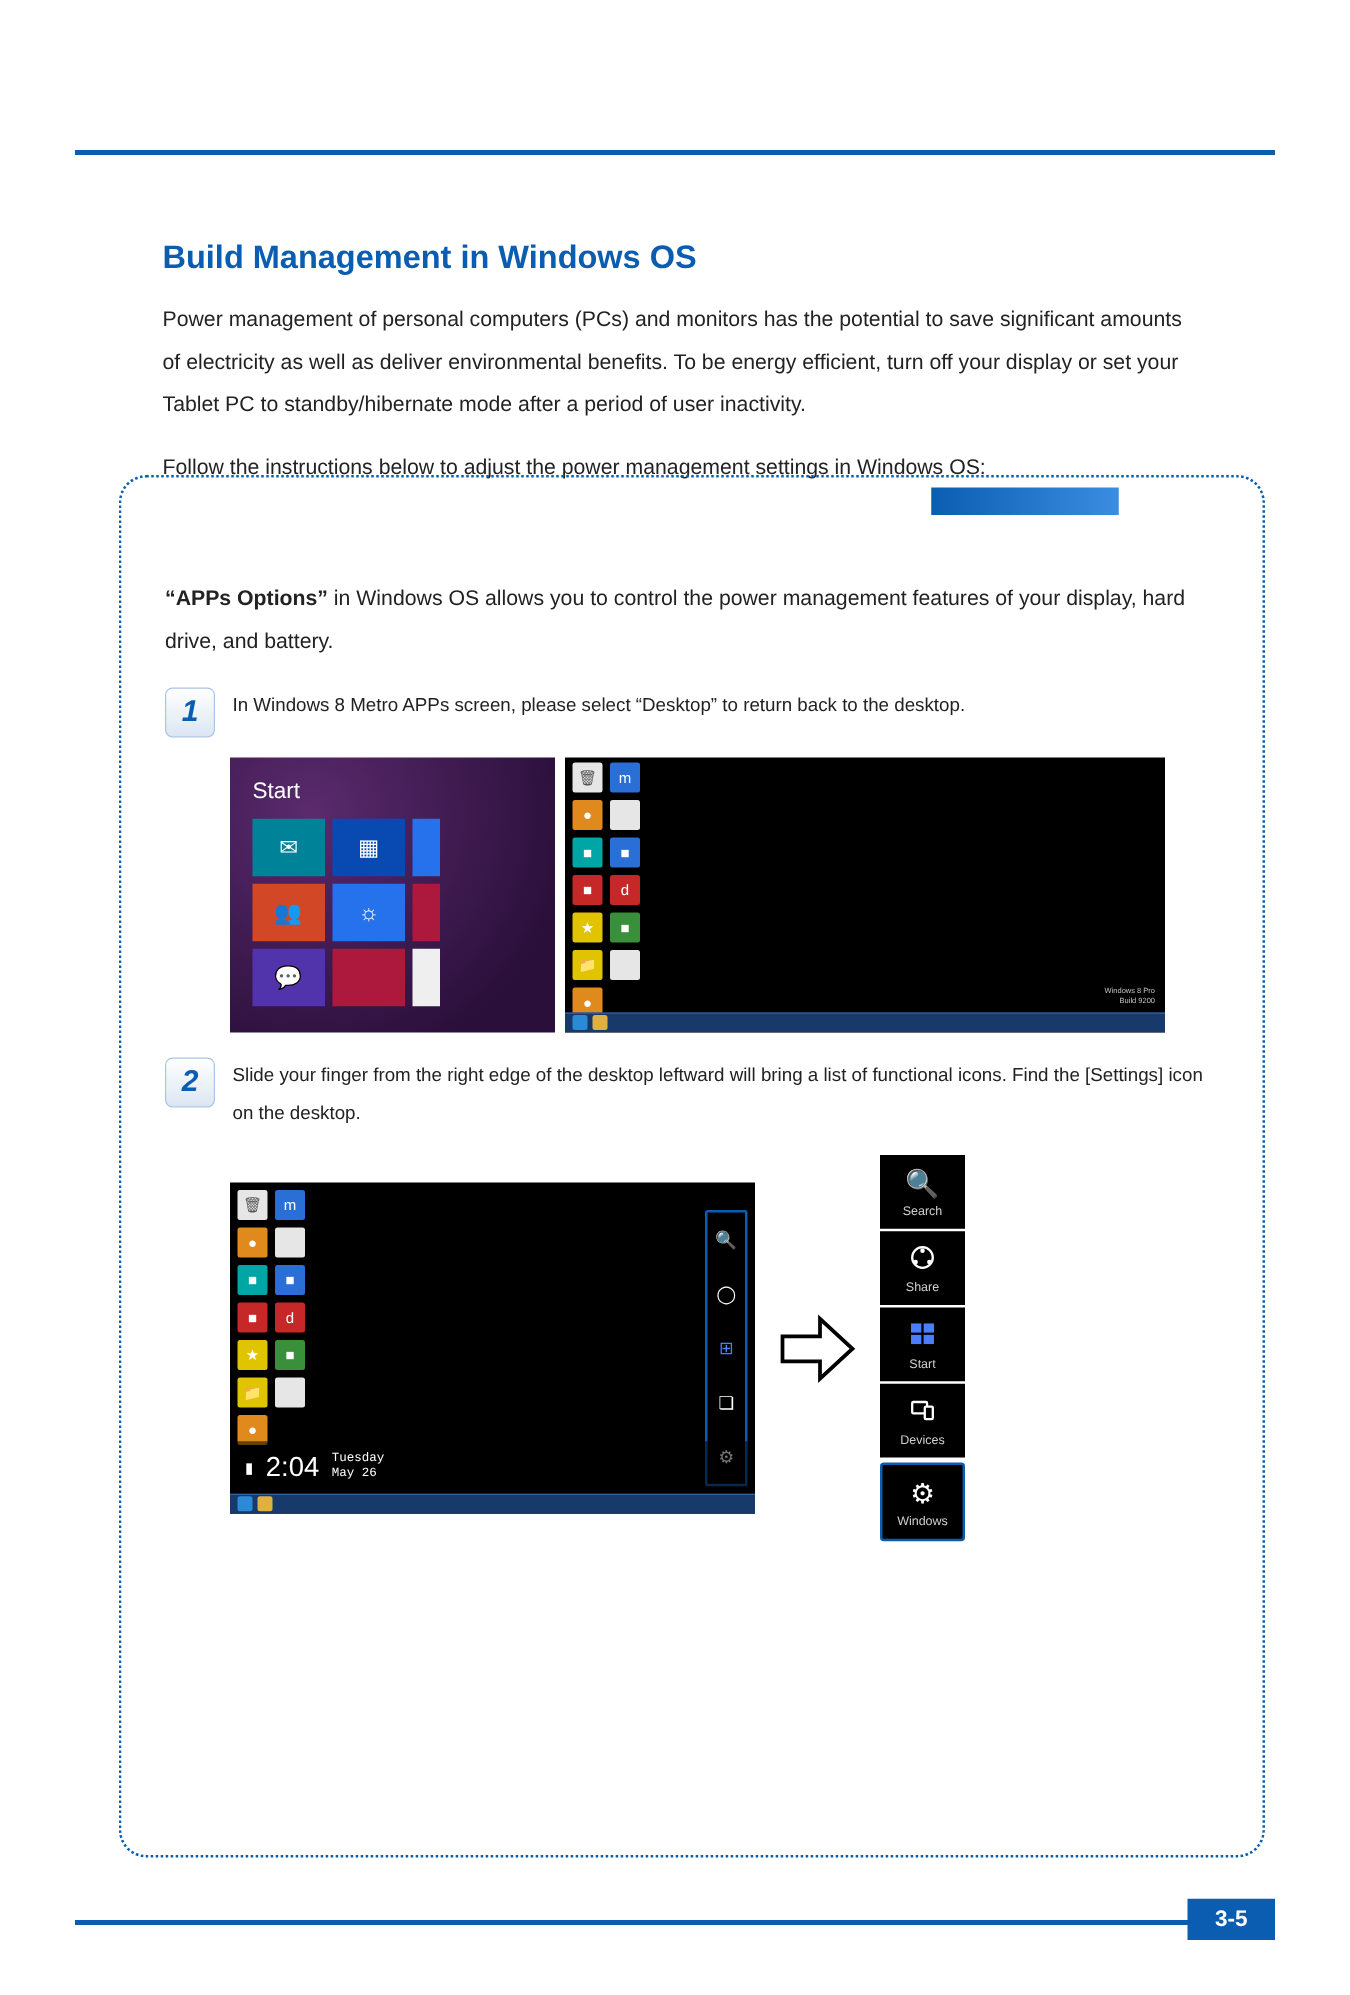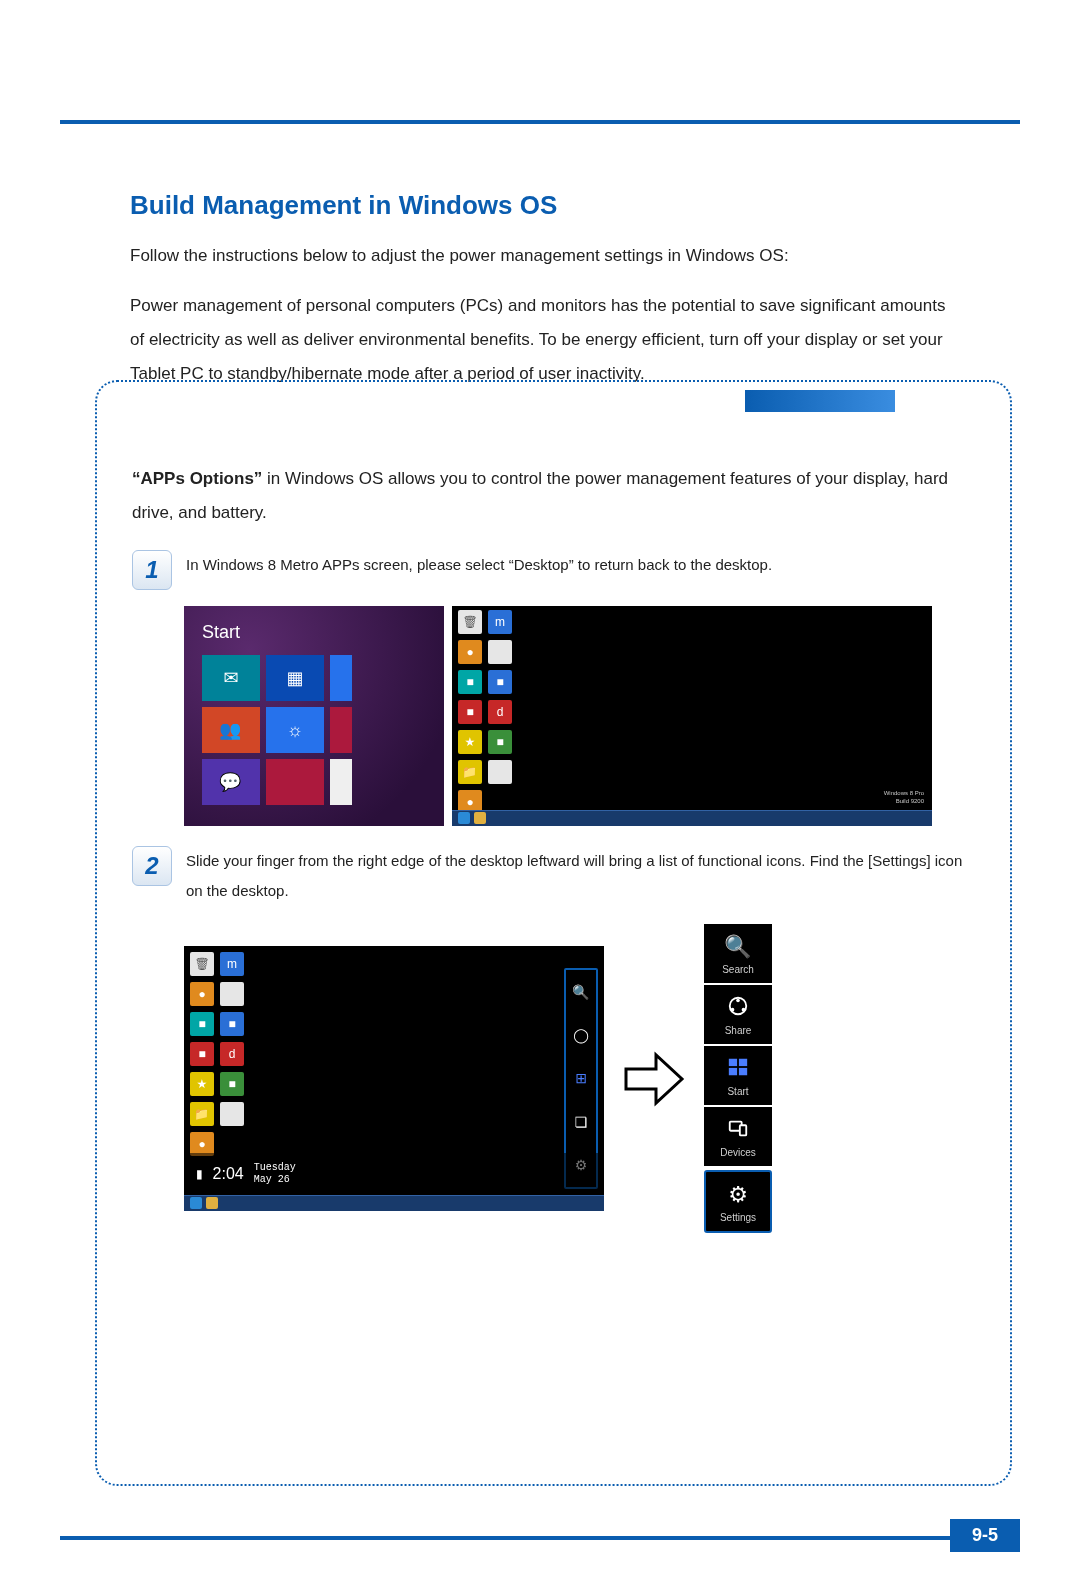--- a/index.html
+++ b/index.html
@@ -100,21 +100,21 @@
   .step2-wrap{ display:flex; align-items:center; gap:18px; margin: 18px 0 0 52px; }
   .desk2 {
     width: 420px; height: 265px; background:#000; position:relative; overflow:hidden;
   }
   .desk2 .desktop-icons-left{ top:6px; }
   .clock-bar{
     position:absolute; left:0; right:0; bottom:16px; height:42px;
     background: rgba(0,0,0,0.55);
     color:#fff; display:flex; align-items:center; gap:10px; padding-left:12px;
   }
-  .clock-time{font-size:16px; font-weight:300;}
+  .clock-time{font-size:22px; font-weight:300;}
   .clock-date{font-size:10px; line-height:1.2;font-family:Liberation Mono, monospace;}
   .charms-mini{
     position:absolute; right:6px; top:22px; bottom:22px; width:34px;
     background:#000; border:2px solid #0a5db0; border-radius:2px;
     display:flex; flex-direction:column; align-items:center; justify-content:space-around;
     color:#fff; font-size:14px;
   }
   .arrow-svg{ width:64px; height:60px; }
   .charms-big{
     width:68px; display:flex; flex-direction:column; gap:2px;
@@ -139,22 +139,22 @@
   }
   .win-logo-svg{width:22px;height:22px;}
 </style>
 </head>
 <body>
 
 <div class="top-rule"></div>
 
 <div class="content">
   <div class="heading">Build Management in Windows OS</div>
+  <p class="para">Power management of personal computers (PCs) and monitors has the potential to save significant amounts of electricity as well as deliver environmental benefits. To be energy efficient, turn off your display or set your Tablet PC to standby/hibernate mode after a period of user inactivity.</p>
   <p class="para">Follow the instructions below to adjust the power management settings in Windows OS:</p>
-  <p class="para">Power management of personal computers (PCs) and monitors has the potential to save significant amounts of electricity as well as deliver environmental benefits. To be energy efficient, turn off your display or set your Tablet PC to standby/hibernate mode after a period of user inactivity.</p>
 </div>
 
 <div class="dotted-box">
   <div class="color-tab"></div>
 
   <p class="po-intro">
     <b>“APPs Options”</b><span> in Windows OS allows you to control the power management features of your display, hard drive, and battery.</span>
   </p>
 
   <div class="step-row">
@@ -294,20 +294,20 @@
         <span class="ci-icon">
           <svg width="22" height="22" viewBox="0 0 24 24">
               <rect x="3" y="5" width="13" height="10" rx="1" fill="none" stroke="#fff" stroke-width="2"></rect>
               <rect x="14" y="9" width="7" height="11" rx="1" fill="#000" stroke="#fff" stroke-width="2"></rect>
             </svg>
         </span>
         <span>Devices</span>
       </div>
       <div class="charm-item charm-settings">
         <span class="ci-icon">⚙</span>
-        <span>Settings</span>
+        <span>Windows</span>
       </div>
     </div>
   </div>
 </div>
 
 <div class="bottom-rule"></div>
-<div class="page-badge">9-5</div>
+<div class="page-badge">3-5</div>
 
 </body></html>

